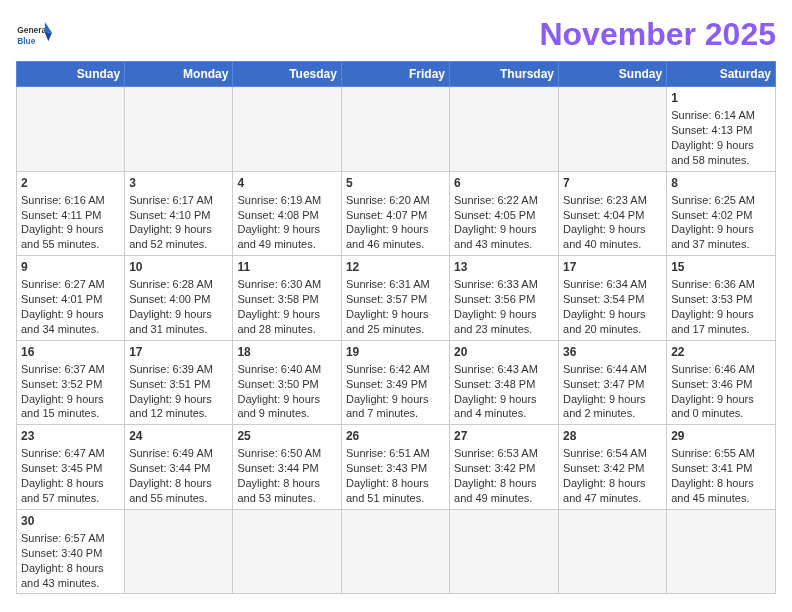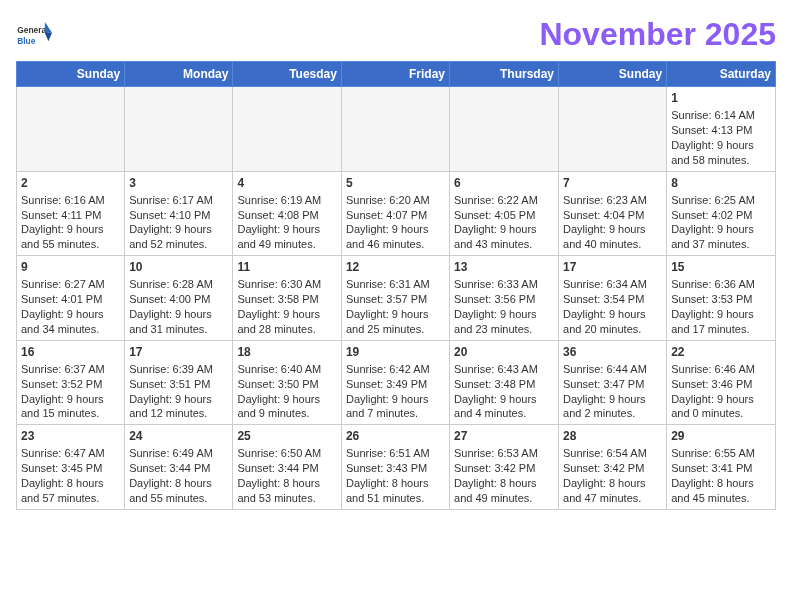--- a/index.html
+++ b/index.html
@@ -237,14 +237,26 @@
         </td>
         <td>
           <span class="day-number">28</span>
           <div class="day-info">Sunrise: 6:54 AM<br>Sunset: 3:42 PM<br>Daylight: 8 hours and 47 minutes.</div>
         </td>
         <td>
           <span class="day-number">29</span>
           <div class="day-info">Sunrise: 6:55 AM<br>Sunset: 3:41 PM<br>Daylight: 8 hours and 45 minutes.</div>
         </td>
       </tr>
+      <tr>
+        <td>
+          <span class="day-number">30</span>
+          <div class="day-info">Sunrise: 6:57 AM<br>Sunset: 3:40 PM<br>Daylight: 8 hours and 43 minutes.</div>
+        </td>
+        <td class="empty"></td>
+        <td class="empty"></td>
+        <td class="empty"></td>
+        <td class="empty"></td>
+        <td class="empty"></td>
+        <td class="empty"></td>
+      </tr>
     </tbody>
 </table>
 
 </body></html>

